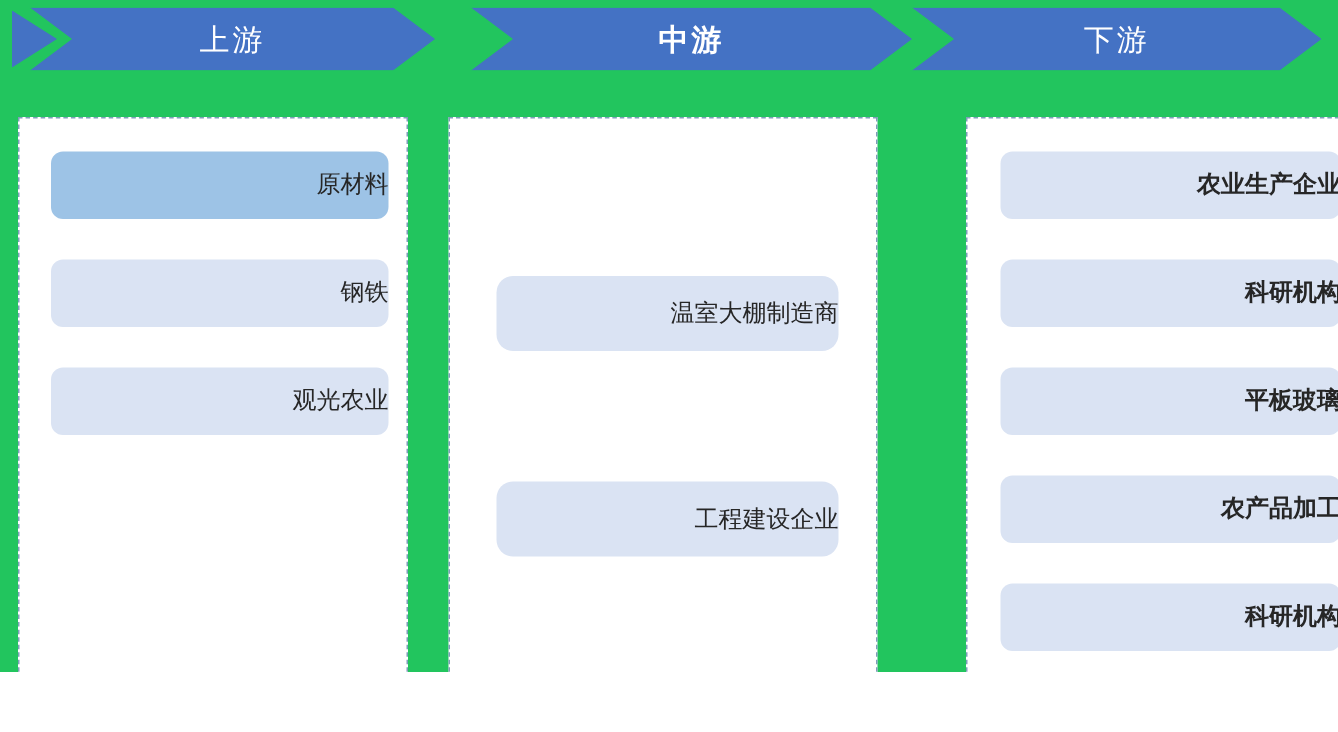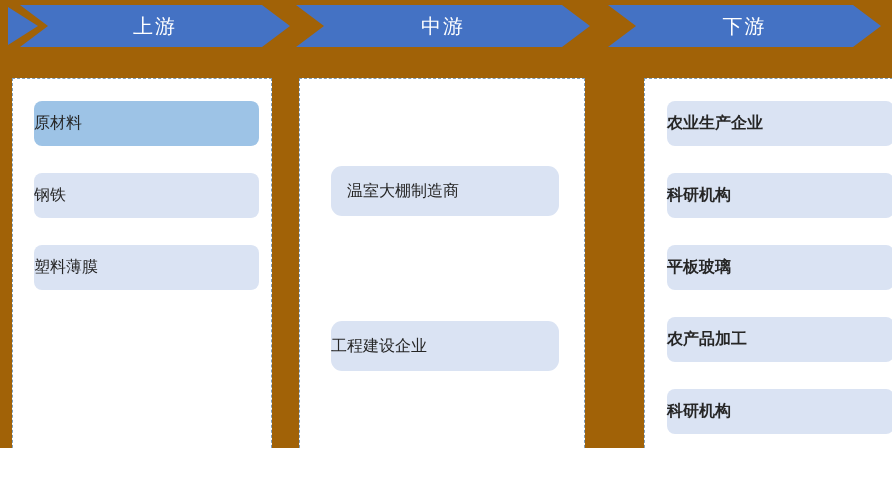--- a/index.html
+++ b/index.html
@@ -5,21 +5,21 @@
   html, body {
     margin: 0;
     padding: 0;
     background: #ffffff;
     font-family: "Liberation Sans", "DejaVu Sans", sans-serif;
   }
   .canvas {
     position: relative;
     width: 892px;
     height: 448px;
-    background: #a16207;
+    background: #22c55e;
     overflow: hidden;
   }
   
   .arrow-tail {
     position: absolute;
     top: 7px;
     left: 8px;
     width: 30px;
     height: 38px;
     background: #4472C4;
@@ -32,58 +32,58 @@
     background: #4472C4;
     color: #ffffff;
     display: flex;
     align-items: center;
     justify-content: center;
     font-size: 20px;
     letter-spacing: 2px;
     clip-path: polygon(0 0, calc(100% - 28px) 0, 100% 50%, calc(100% - 28px) 100%, 0 100%, 28px 50%);
   }
   .banner-1 { left: 20px;  width: 270px; }
-  .banner-2 { left: 296px; width: 294px; }
+  .banner-2 { left: 314px; width: 294px; font-weight: bold; }
   .banner-3 { left: 608px; width: 273px; align-items: center; }
   
   .col {
     position: absolute;
     top: 78px;
     height: 390px;
     border: 1px dashed #7F9DB9;
     box-sizing: border-box;
     background: #ffffff;
   }
   .col-1 { left: 12px;  width: 260px; }
   .col-2 { left: 299px; width: 286px; }
   .col-3 { left: 644px; width: 269px; font-weight: bold; }
   
   .node {
     position: absolute;
     display: flex;
     align-items: center;
-    justify-content: flex-start;
+    justify-content: flex-end;
     font-size: 16px;
     color: #262626;
     border-radius: 8px;
     box-sizing: border-box;
   }
   .node.light { background: #DAE3F3; }
   .node.dark  { background: #9DC3E6; }
   .col-1 .node { left: 21px; width: 225px; height: 45px; }
   .col-3 .node { left: 22px; width: 227px; height: 45px; }
   .col-2 .node { left: 31px; width: 228px; height: 50px; border-radius: 11px; }
   
   .r1 { top: 22px;  }
   .r2 { top: 94px;  }
   .r3 { top: 166px; }
   .r4 { top: 238px; }
   .r5 { top: 310px; }
   
-  .m1 { top: 87px; padding-left: 16px;  }
+  .m1 { top: 105px; padding-left: 16px;  }
   .m2 { top: 242px; }
 </style>
 </head>
 <body>
 
 <div class="canvas">
 
   <div class="arrow-tail"></div>
 
   <div class="banner banner-1">
@@ -97,21 +97,21 @@
   </div>
 
   <div class="col col-1">
     <div class="node dark r1">
       <span>原材料</span>
     </div>
     <div class="node light r2">
       <span>钢铁</span>
     </div>
     <div class="node light r3">
-      <span>塑料薄膜</span>
+      <span>观光农业</span>
     </div>
   </div>
 
   <div class="col col-2">
     <div class="node light m1">
       <span>温室大棚制造商</span>
     </div>
     <div class="node light m2">
       <span>工程建设企业</span>
     </div>

